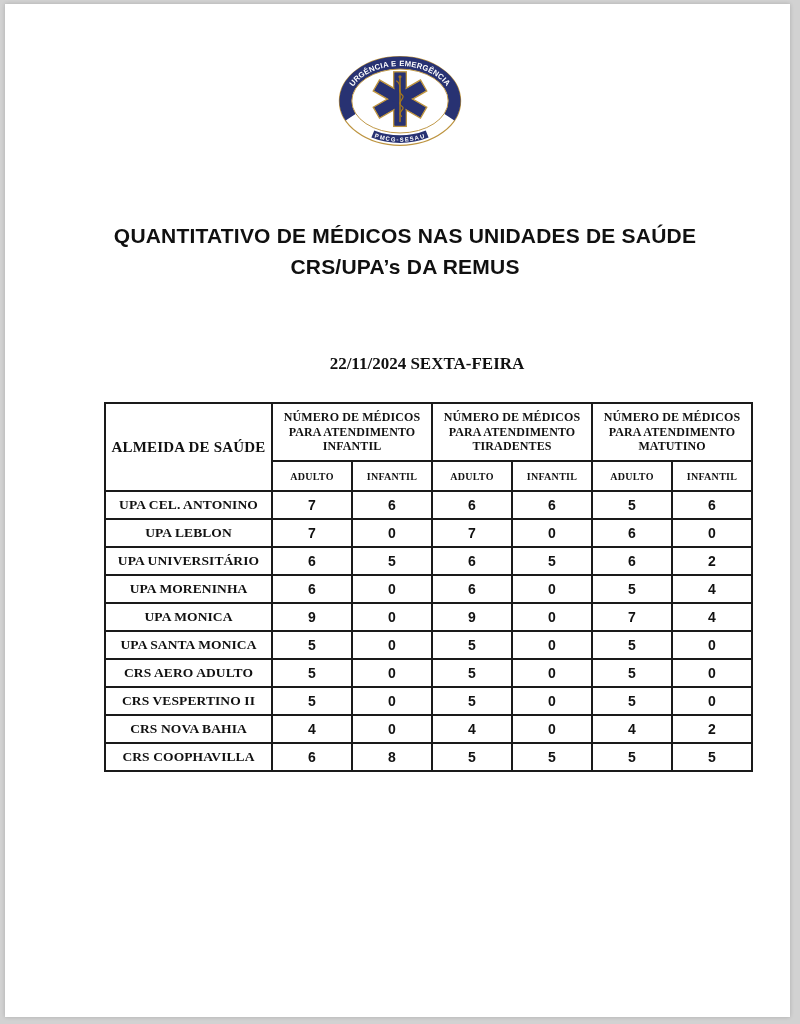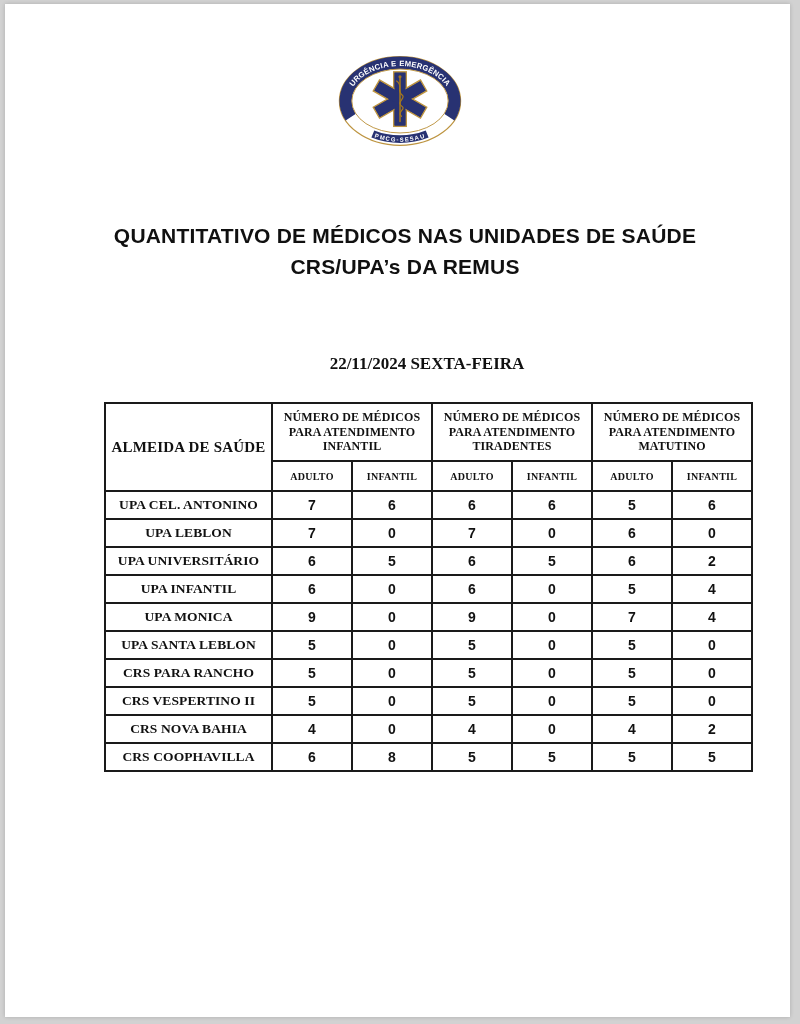--- a/index.html
+++ b/index.html
@@ -180,48 +180,48 @@
       <tr>
         <td class="unit-td">UPA UNIVERSITÁRIO</td>
         <td class="unit-td num-td">6</td>
         <td class="unit-td num-td">5</td>
         <td class="unit-td num-td">6</td>
         <td class="unit-td num-td">5</td>
         <td class="unit-td num-td">6</td>
         <td class="unit-td num-td">2</td>
       </tr>
       <tr>
-        <td class="unit-td">UPA INFANTIL</td>
+        <td class="unit-td">UPA MORENINHA</td>
         <td class="unit-td num-td">6</td>
         <td class="unit-td num-td">0</td>
         <td class="unit-td num-td">6</td>
         <td class="unit-td num-td">0</td>
         <td class="unit-td num-td">5</td>
         <td class="unit-td num-td">4</td>
       </tr>
       <tr>
         <td class="unit-td">UPA MONICA</td>
         <td class="unit-td num-td">9</td>
         <td class="unit-td num-td">0</td>
         <td class="unit-td num-td">9</td>
         <td class="unit-td num-td">0</td>
         <td class="unit-td num-td">7</td>
         <td class="unit-td num-td">4</td>
       </tr>
       <tr>
-        <td class="unit-td">UPA SANTA LEBLON</td>
-        <td class="unit-td num-td">5</td>
-        <td class="unit-td num-td">0</td>
-        <td class="unit-td num-td">5</td>
-        <td class="unit-td num-td">0</td>
-        <td class="unit-td num-td">5</td>
-        <td class="unit-td num-td">0</td>
-      </tr>
-      <tr>
-        <td class="unit-td">CRS PARA RANCHO</td>
+        <td class="unit-td">UPA SANTA MONICA</td>
+        <td class="unit-td num-td">5</td>
+        <td class="unit-td num-td">0</td>
+        <td class="unit-td num-td">5</td>
+        <td class="unit-td num-td">0</td>
+        <td class="unit-td num-td">5</td>
+        <td class="unit-td num-td">0</td>
+      </tr>
+      <tr>
+        <td class="unit-td">CRS AERO ADULTO</td>
         <td class="unit-td num-td">5</td>
         <td class="unit-td num-td">0</td>
         <td class="unit-td num-td">5</td>
         <td class="unit-td num-td">0</td>
         <td class="unit-td num-td">5</td>
         <td class="unit-td num-td">0</td>
       </tr>
       <tr>
         <td class="unit-td">CRS VESPERTINO II</td>
         <td class="unit-td num-td">5</td>

